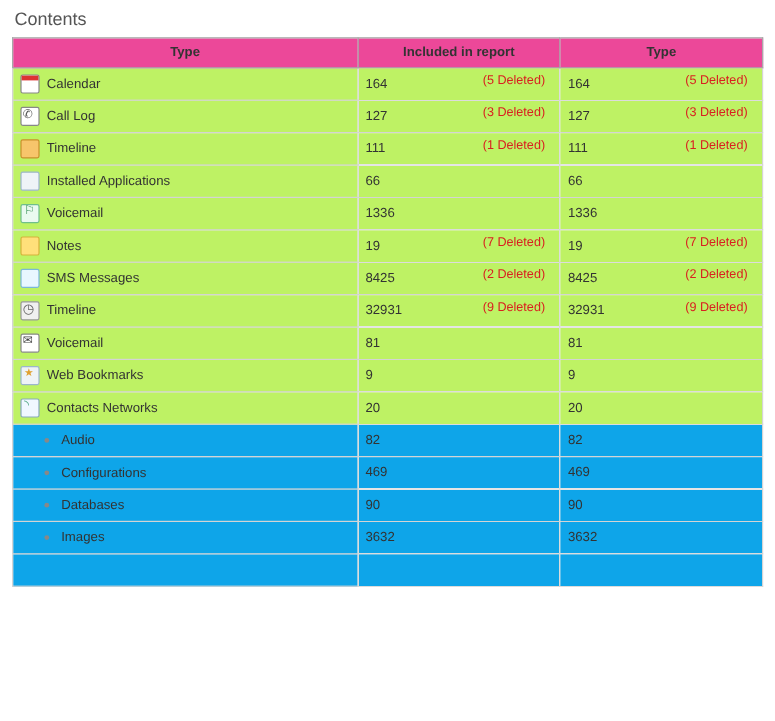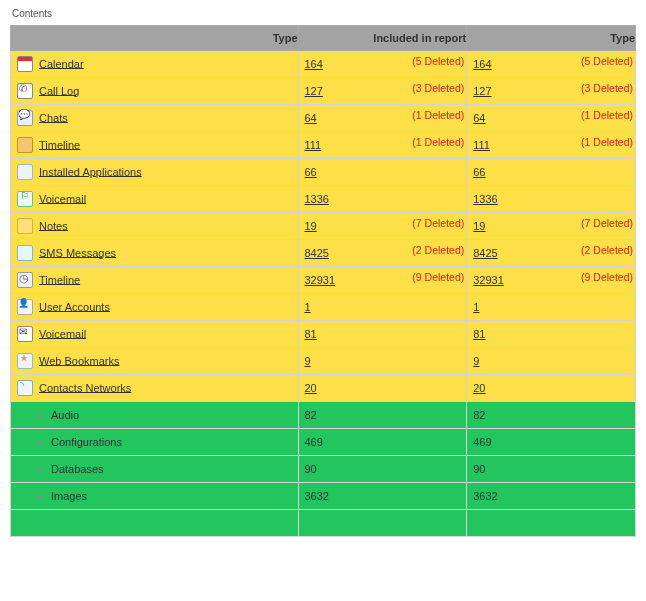--- a/index.html
+++ b/index.html
@@ -1,27 +1,27 @@
 <!DOCTYPE html>
 <html><head>
 <meta charset="utf-8">
 <style>
   html,body{margin:0;padding:0;background:#fff;font-family:"Lucida Grande","Segoe UI",Arial,sans-serif;font-size:11px;color:#333;}
   .page{width:646px;box-sizing:border-box;padding:8px 10px 14px 10px;}
-  .title{font-size:10px;color:#555;margin:0 0 6px 2px;font-weight:400;}
+  .title{font-size:15px;color:#555;margin:0 0 6px 2px;font-weight:400;}
   table.contents{width:100%;border-collapse:collapse;table-layout:fixed;border:1px solid #bfbfbf;}
-  table.contents th{background:#a3a3a3;color:#333;text-align:right;font-weight:600;font-size:11px;padding:6px 0;border:1px solid #a9a9a9;}
+  table.contents th{background:#ec4899;color:#333;text-align:center;font-weight:600;font-size:11px;padding:6px 23px;border:1px solid #a9a9a9;}
   table.contents td{border:1px solid #d4d4d4;padding:4px 6px;vertical-align:middle;height:18px;}
-  tr.cat > td{background:#fde047;text-decoration:underline;}
-  tr.sub > td{background:#22c55e;}
+  tr.cat > td{background:#bef264;}
+  tr.sub > td{background:#0ea5e9;}
   td.type{white-space:nowrap;}
   td.type .lbl{vertical-align:middle;}
   td.num{position:relative;}
   td.num .val{color:#333;}
-  td.num .del{position:absolute;right:2px;top:4px;color:#d92020;font-size:10.5px;}
+  td.num .del{position:absolute;right:12px;top:4px;color:#d92020;font-size:10.5px;}
   .ico{display:inline-block;width:14px;height:14px;vertical-align:middle;margin-right:6px;border-radius:2px;position:relative;}
   .ico-calendar{background:#fff;border:1px solid #888;}
   .ico-calendar:before{content:"";position:absolute;left:0;right:0;top:0;height:4px;background:#d33;}
   .ico-calllog{background:#fff;border:1px solid #888;}
   .ico-calllog:after{content:"✆";position:absolute;left:1px;top:-1px;font-size:10px;color:#555;}
   .ico-chats{background:#e8f0ff;border:1px solid #7aa0d8;}
   .ico-chats:after{content:"💬";position:absolute;left:0;top:-2px;font-size:10px;}
   .ico-contacts{background:#f7c56b;border:1px solid #c98f2a;}
   .ico-cookies{background:#e6c38a;border:1px solid #b8915a;border-radius:50%;}
   .ico-apps{background:#eef3f7;border:1px solid #9cb6cc;}
@@ -70,25 +70,20 @@
           <td class="type"><span class="ico ico-calendar"></span><span class="lbl">Calendar</span></td>
           <td class="num"><span class="val">164</span><span class="del">(5 Deleted)</span></td>
           <td class="num"><span class="val">164</span><span class="del">(5 Deleted)</span></td>
         </tr>
         <tr class="cat">
           <td class="type"><span class="ico ico-calllog"></span><span class="lbl">Call Log</span></td>
           <td class="num"><span class="val">127</span><span class="del">(3 Deleted)</span></td>
           <td class="num"><span class="val">127</span><span class="del">(3 Deleted)</span></td>
         </tr>
         <tr class="cat">
-          <td class="type"><span class="ico ico-chats"></span><span class="lbl">Chats</span></td>
-          <td class="num"><span class="val">64</span><span class="del">(1 Deleted)</span></td>
-          <td class="num"><span class="val">64</span><span class="del">(1 Deleted)</span></td>
-        </tr>
-        <tr class="cat">
           <td class="type"><span class="ico ico-contacts"></span><span class="lbl">Timeline</span></td>
           <td class="num"><span class="val">111</span><span class="del">(1 Deleted)</span></td>
           <td class="num"><span class="val">111</span><span class="del">(1 Deleted)</span></td>
         </tr>
         <tr class="cat">
           <td class="type"><span class="ico ico-apps"></span><span class="lbl">Installed Applications</span></td>
           <td class="num"><span class="val">66</span></td>
           <td class="num"><span class="val">66</span></td>
         </tr>
         <tr class="cat">
@@ -103,25 +98,20 @@
         </tr>
         <tr class="cat">
           <td class="type"><span class="ico ico-sms"></span><span class="lbl">SMS Messages</span></td>
           <td class="num"><span class="val">8425</span><span class="del">(2 Deleted)</span></td>
           <td class="num"><span class="val">8425</span><span class="del">(2 Deleted)</span></td>
         </tr>
         <tr class="cat">
           <td class="type"><span class="ico ico-timeline"></span><span class="lbl">Timeline</span></td>
           <td class="num"><span class="val">32931</span><span class="del">(9 Deleted)</span></td>
           <td class="num"><span class="val">32931</span><span class="del">(9 Deleted)</span></td>
-        </tr>
-        <tr class="cat">
-          <td class="type"><span class="ico ico-users"></span><span class="lbl">User Accounts</span></td>
-          <td class="num"><span class="val">1</span></td>
-          <td class="num"><span class="val">1</span></td>
         </tr>
         <tr class="cat">
           <td class="type"><span class="ico ico-voicemail"></span><span class="lbl">Voicemail</span></td>
           <td class="num"><span class="val">81</span></td>
           <td class="num"><span class="val">81</span></td>
         </tr>
         <tr class="cat">
           <td class="type"><span class="ico ico-bookmarks"></span><span class="lbl">Web Bookmarks</span></td>
           <td class="num"><span class="val">9</span></td>
           <td class="num"><span class="val">9</span></td>

